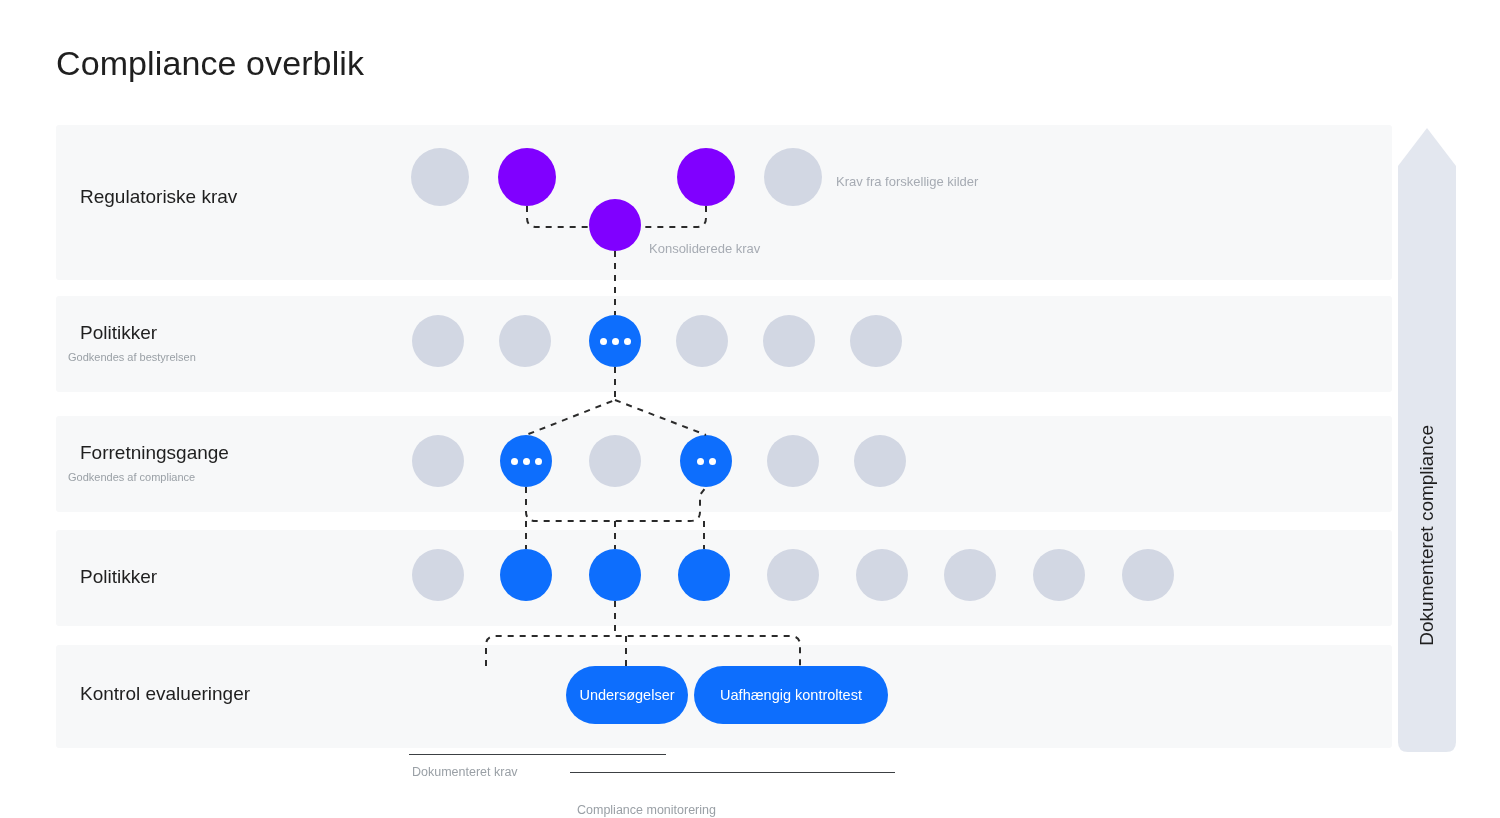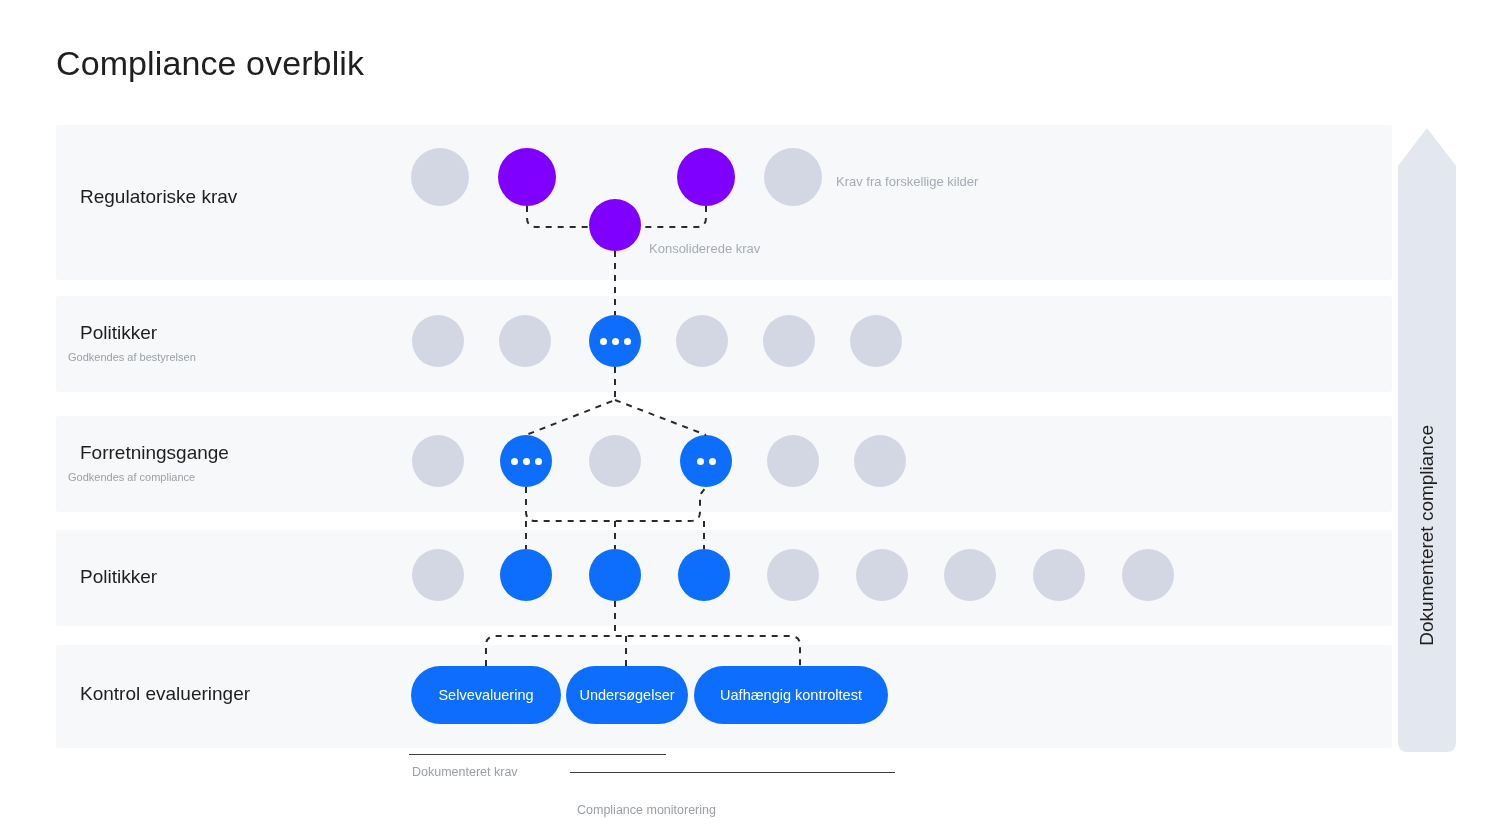--- a/index.html
+++ b/index.html
@@ -235,23 +235,20 @@
   <div class="node grey" style="left:412px;top:549px;width:52px;height:52px;"></div>
   <div class="node blue" style="left:500px;top:549px;width:52px;height:52px;"></div>
   <div class="node blue" style="left:589px;top:549px;width:52px;height:52px;"></div>
   <div class="node blue" style="left:678px;top:549px;width:52px;height:52px;"></div>
   <div class="node grey" style="left:767px;top:549px;width:52px;height:52px;"></div>
   <div class="node grey" style="left:856px;top:549px;width:52px;height:52px;"></div>
   <div class="node grey" style="left:944px;top:549px;width:52px;height:52px;"></div>
   <div class="node grey" style="left:1033px;top:549px;width:52px;height:52px;"></div>
   <div class="node grey" style="left:1122px;top:549px;width:52px;height:52px;"></div>
 
-  <div class="pill" style="left:411px;top:666px;width:150px;height:58px;">
-    <span>Selvevaluering</span>
-  </div>
   <div class="pill" style="left:694px;top:666px;width:194px;height:58px;">
     <span>Uafhængig kontroltest</span>
   </div>
   <div class="pill" style="left:566px;top:666px;width:122px;height:58px;">
     <span>Undersøgelser</span>
   </div>
 
   <div class="bracket-line" style="left:409px;top:754px;width:257px;"></div>
   <div class="bracket-label" style="left:412px;top:765px;">Dokumenteret krav</div>
 

